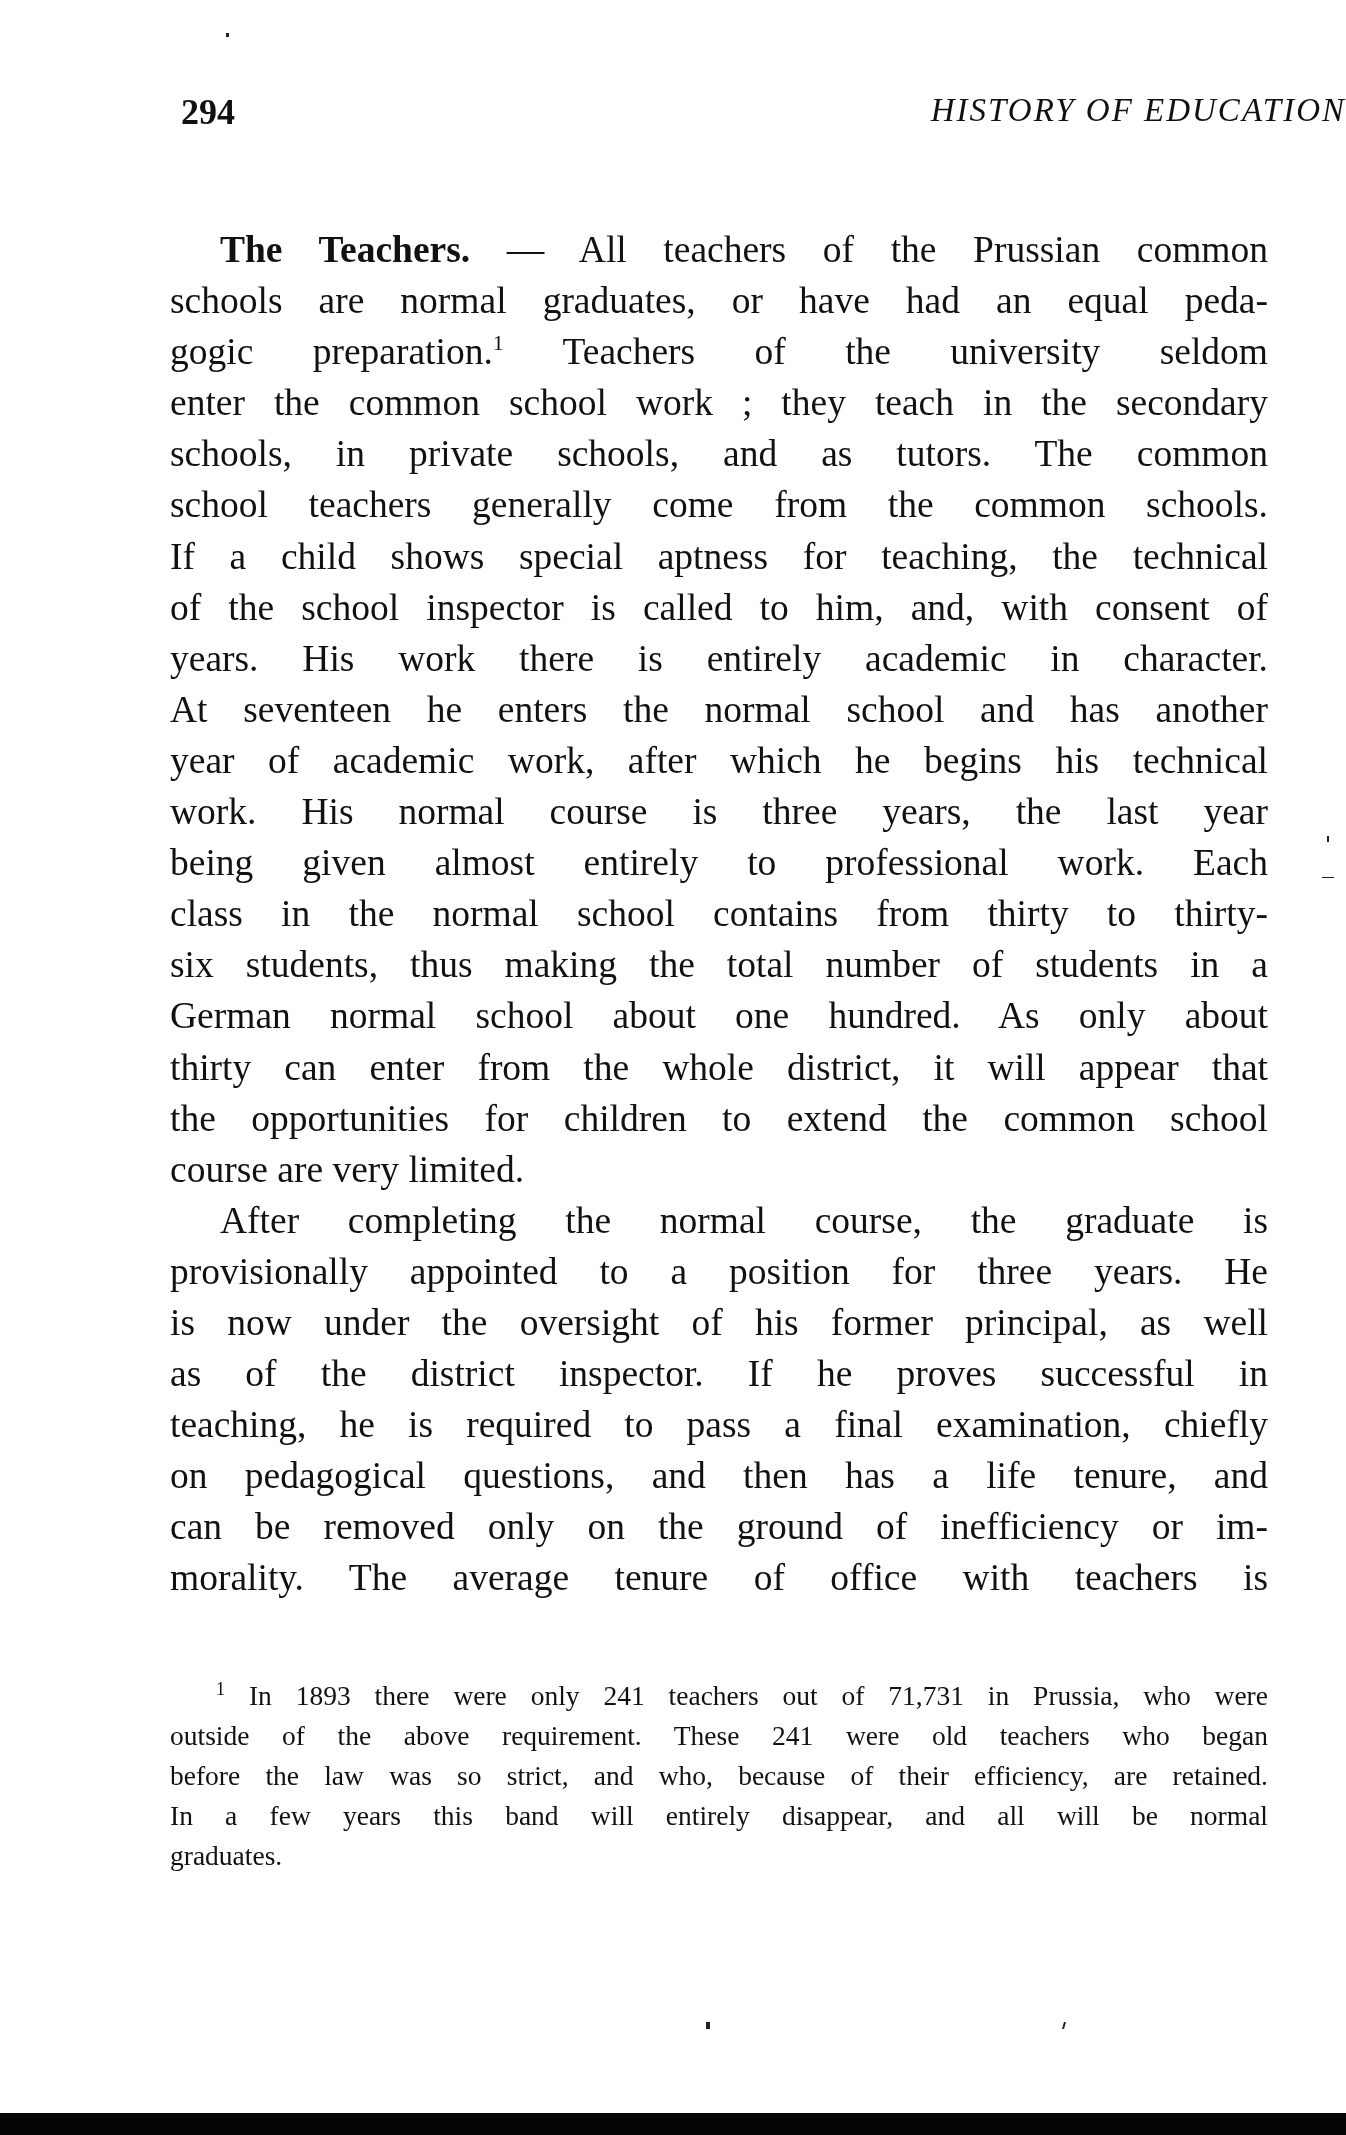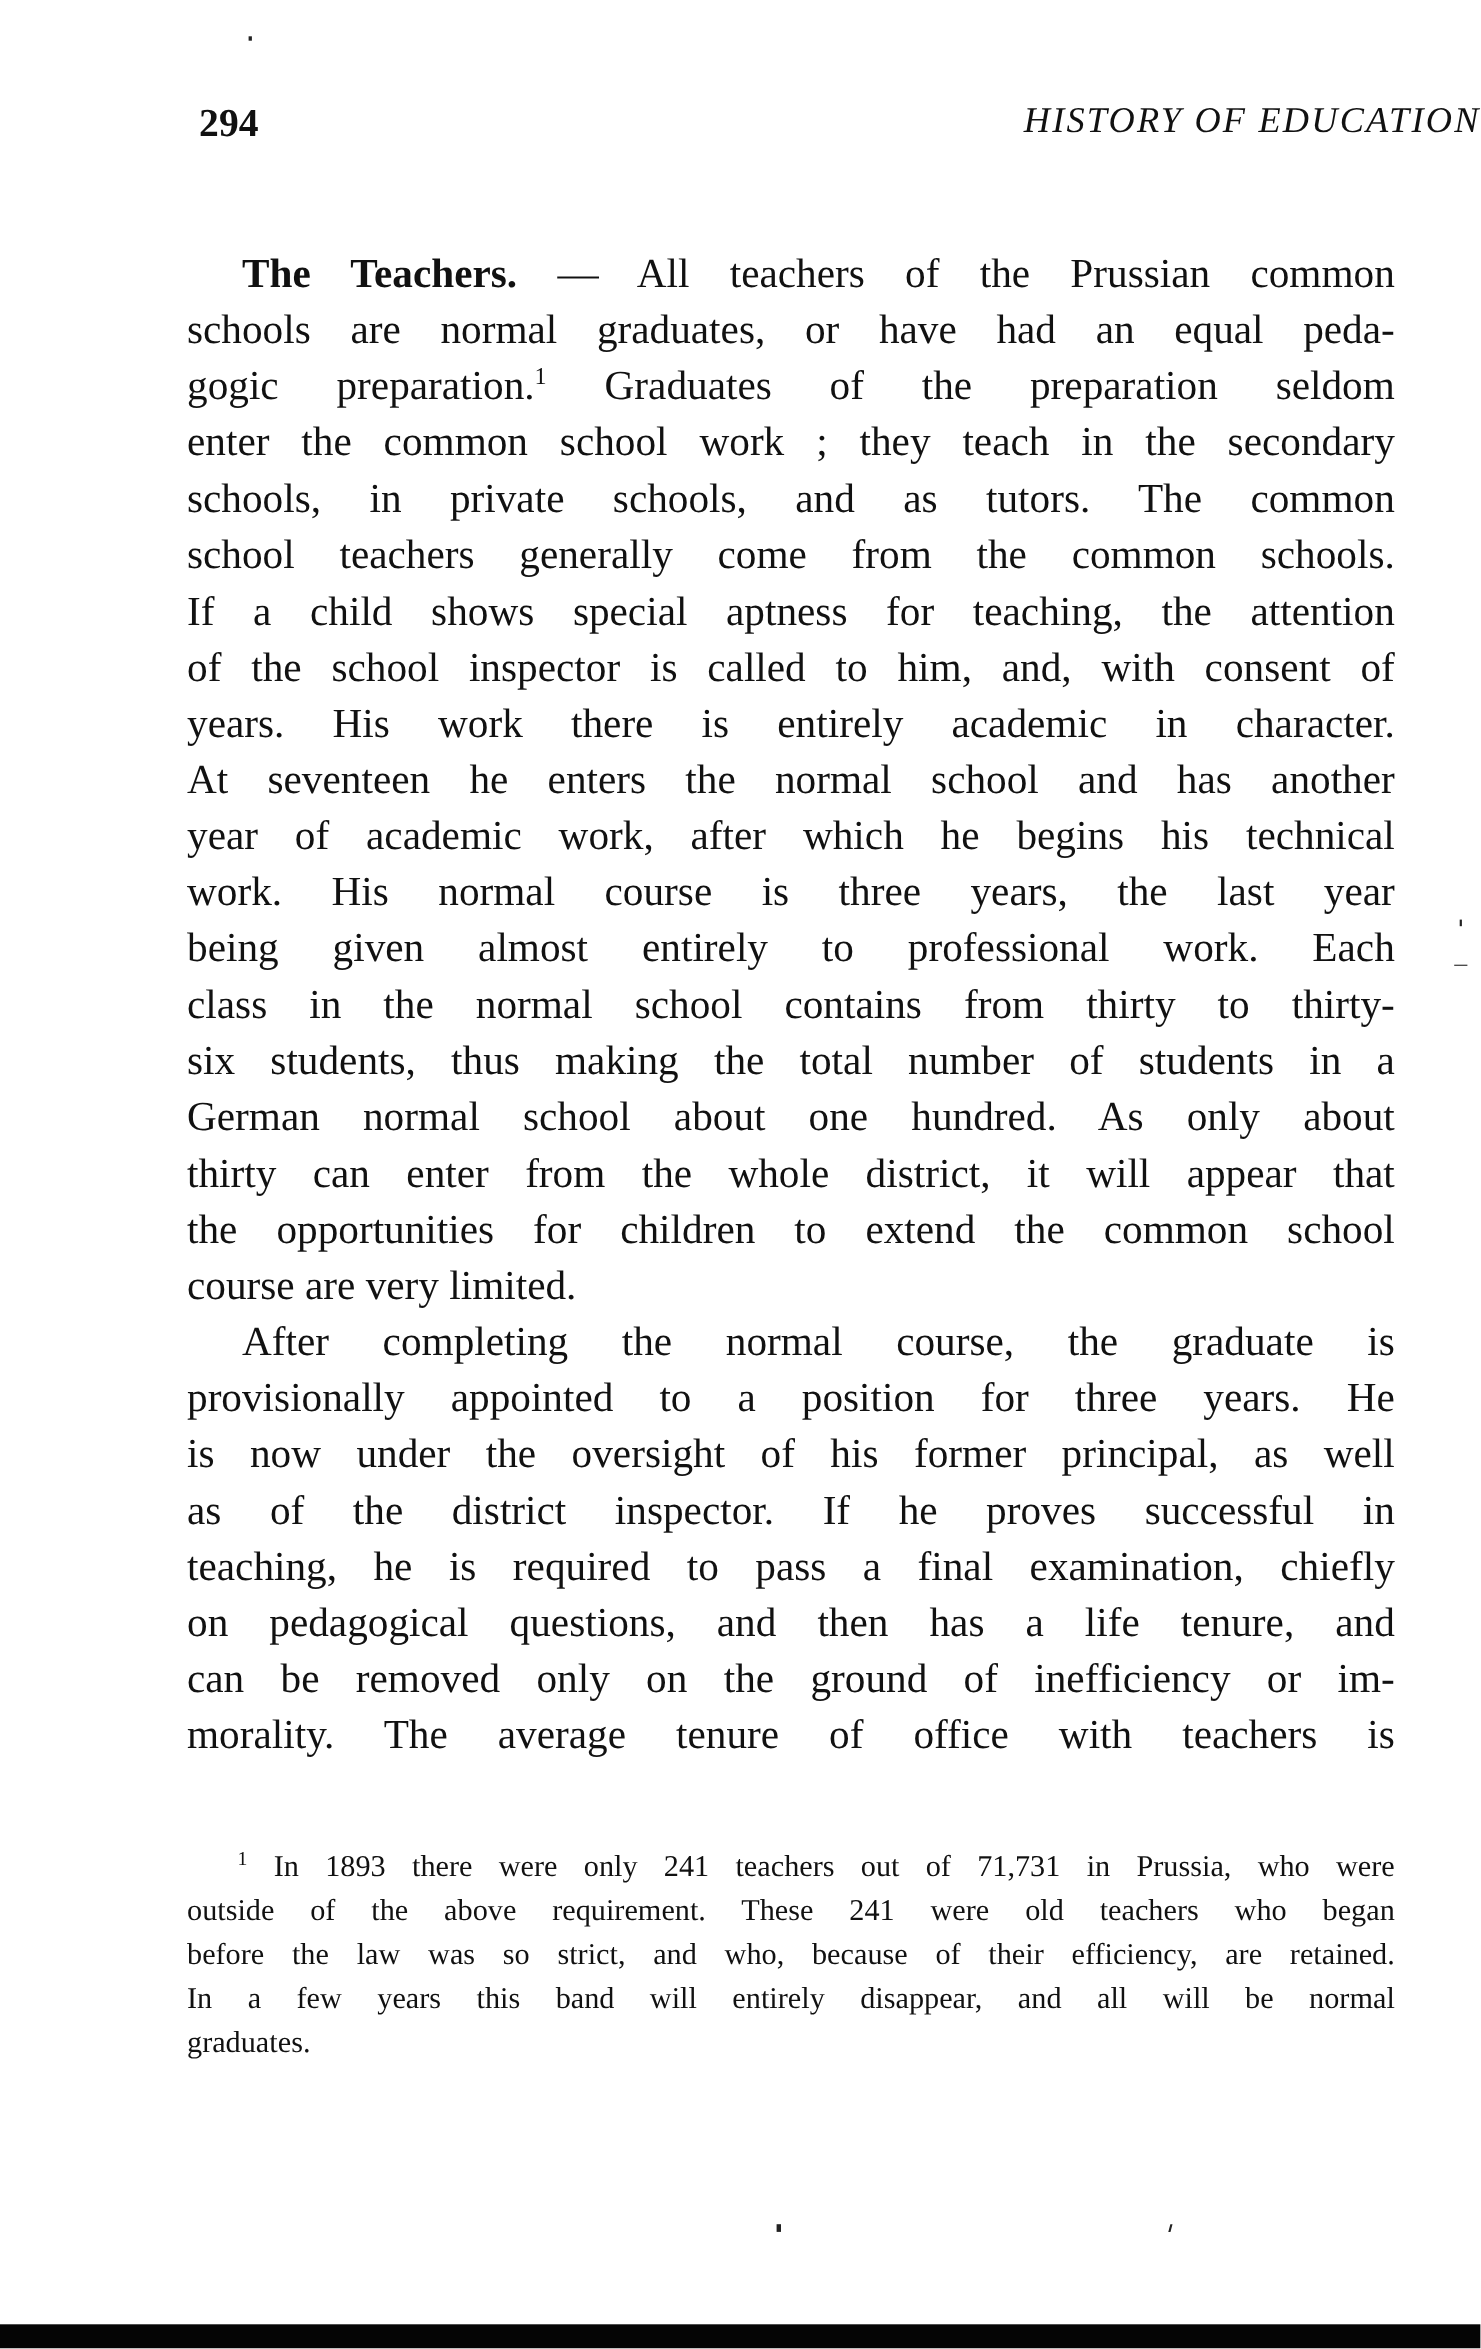--- a/index.html
+++ b/index.html
@@ -22,25 +22,25 @@
 <body>
 
 <div class="speck" style="left:226px;top:33px;width:3px;height:4px;"></div>
 
 <div class="page-number">294</div>
 <div class="running-head">HISTORY OF EDUCATION</div>
 
 <div class="body-text">
   <span class="line indent"><span class="bold">The Teachers.</span><span> — All teachers of the Prussian common</span></span>
   <span class="line">schools are normal graduates, or have had an equal peda-</span>
-  <span class="line"><span>gogic preparation.</span><sup>1</sup><span> Graduates of the preparation seldom</span></span>
+  <span class="line"><span>gogic preparation.</span><sup>1</sup><span> Teachers of the university seldom</span></span>
   <span class="line">enter the common school work ; they teach in the secondary</span>
   <span class="line">schools, in private schools, and as tutors.  The common</span>
   <span class="line">school teachers generally come from the common schools.</span>
-  <span class="line">If a child shows special aptness for teaching, the attention</span>
+  <span class="line">If a child shows special aptness for teaching, the technical</span>
   <span class="line">of the school inspector is called to him, and, with consent of</span>
   <span class="line">years.  His work there is entirely academic in character.</span>
   <span class="line">At seventeen he enters the normal school and has another</span>
   <span class="line">year of academic work, after which he begins his technical</span>
   <span class="line">work.  His normal course is three years, the last year</span>
   <span class="line">being given almost entirely to professional work.  Each</span>
   <span class="line">class in the normal school contains from thirty to thirty-</span>
   <span class="line">six students, thus making the total number of students in a</span>
   <span class="line">German normal school about one hundred.  As only about</span>
   <span class="line">thirty can enter from the whole district, it will appear that</span>

